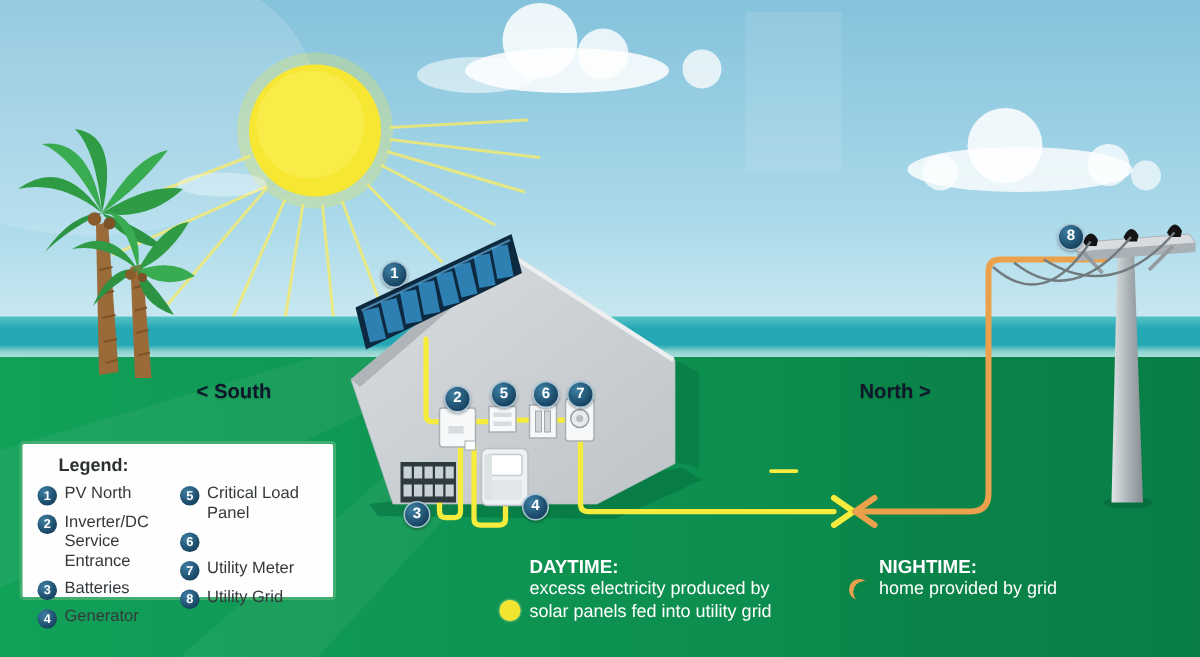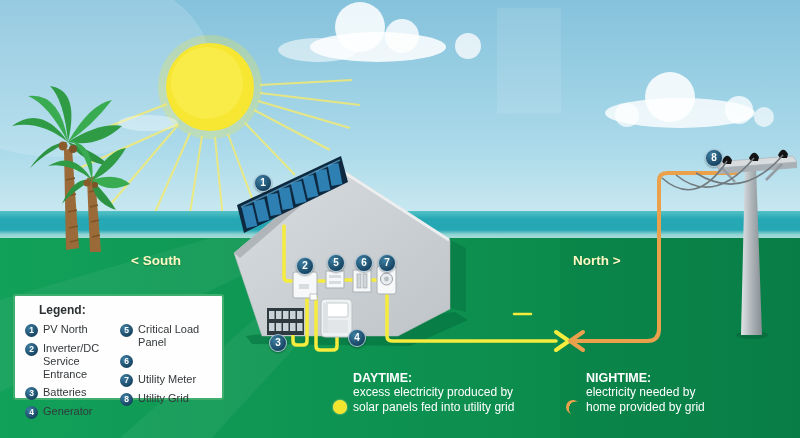--- a/index.html
+++ b/index.html
@@ -1,19 +1,19 @@
 <!DOCTYPE html>
 <html><head>
 <meta charset="utf-8">
 <style>
   html,body{margin:0;padding:0;background:#222;}
   #stage{position:relative;width:800px;height:438px;overflow:hidden;
          font-family:"Liberation Sans",sans-serif;background:#0c9150;}
   #scene{position:absolute;left:0;top:0;}
-  .dir-label{position:absolute;color:#fef9c3;font-size:13.5px;font-weight:600;
+  .dir-label{position:absolute;color:#0f172a;font-size:13.5px;font-weight:600;
              text-shadow:0 1px 1px rgba(0,40,20,.25);white-space:nowrap;}
   
   .marker{position:absolute;width:16px;height:16px;border-radius:50%;
           background:radial-gradient(circle at 35% 30%, #3d7fa3 0%, #16425f 75%);
           border:1px solid rgba(215,235,245,.75);
           box-shadow:0 1px 2px rgba(0,0,0,.35);
           color:#fff;font-size:10px;font-weight:bold;
           display:flex;align-items:center;justify-content:center;line-height:1;}
   
   .legend{position:absolute;left:13px;top:294px;width:211px;height:106px;
@@ -322,18 +322,17 @@
     <div class="cap-text">
       <div class="cap-title">DAYTIME:</div>
       <div class="cap-line">excess electricity produced by</div>
       <div class="cap-line">solar panels fed into utility grid</div>
     </div>
   </div>
   <div class="caption" style="left:566px;top:371px;">
     <span class="cap-icon moon"></span>
     <div class="cap-text">
       <div class="cap-title">NIGHTIME:</div>
-      <div class="cap-line">electricity needed by</div>
       <div class="cap-line">home provided by grid</div>
     </div>
   </div>
 
 </div>
 
 </body></html>

